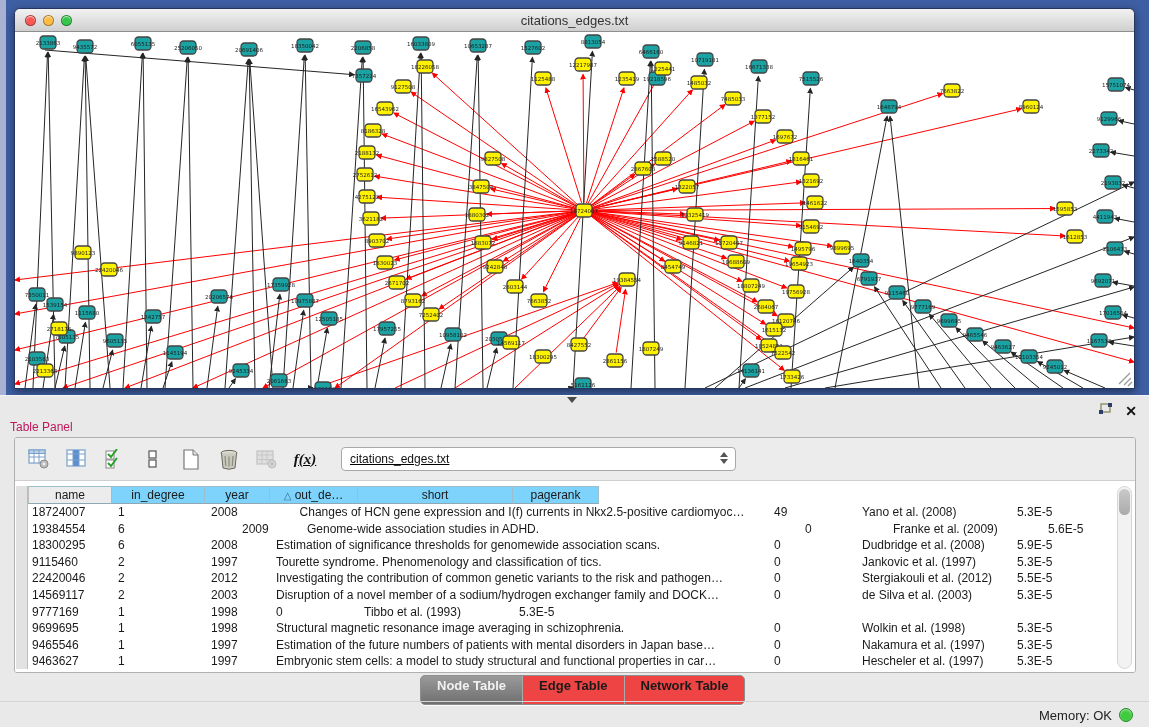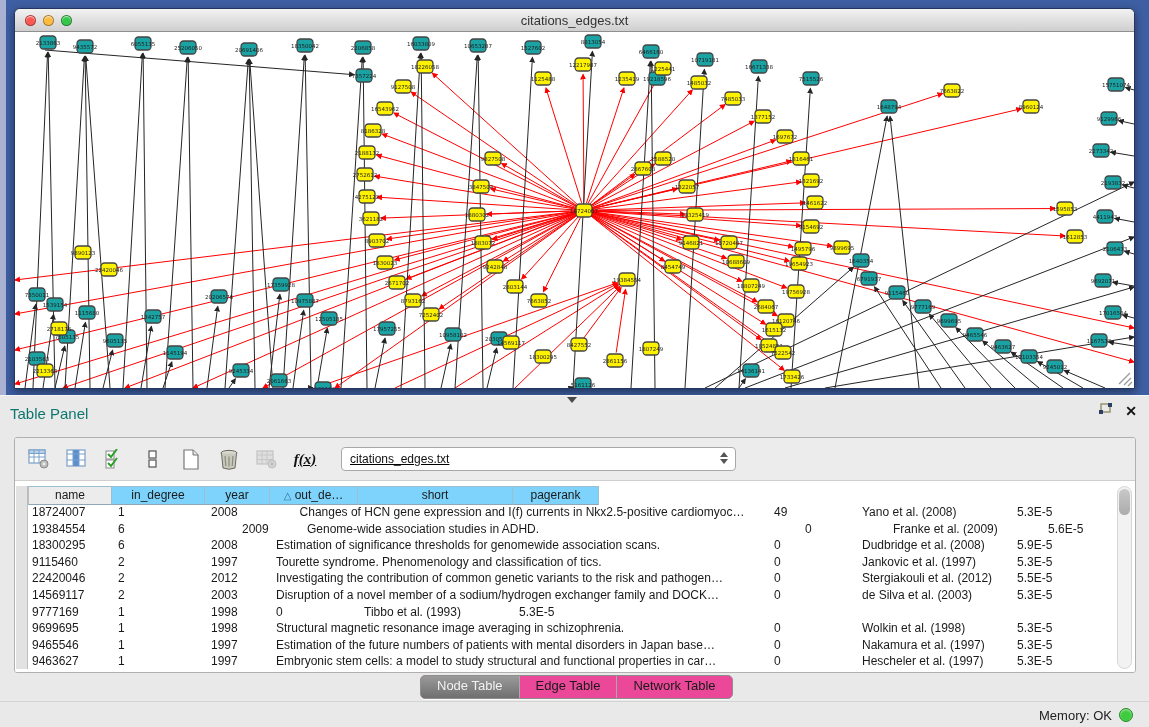--- a/index.html
+++ b/index.html
@@ -16,21 +16,21 @@
   .titlebar .title { position:absolute; left:0; right:0; top:4px; text-align:center; font-size:13px; color:#333; }
   .lights { position:absolute; left:10px; top:6px; display:flex; gap:7px; }
   .light { width:11px; height:11px; border-radius:50%; border:1px solid rgba(0,0,0,.35);
     box-shadow:inset 0 1px 1px rgba(255,255,255,.7); }
   .light.r { background:#fc5753; } .light.y { background:#fdbc40; } .light.g { background:#34c749; }
   .canvas { position:relative; width:1119px; height:356px; background:#fff; }
   .canvas svg { display:block; }
 
   
   .table-panel { position:absolute; left:0; top:395px; width:1149px; height:332px; background:#e9e9e9; border-top:1px solid #f5f5f5; }
-  .tp-title { position:absolute; left:10px; top:9px; font-size:15px; color:#0f766e; }
+  .tp-title { position:absolute; left:10px; top:24px; font-size:12px; color:#be185d; }
   .tp-icons { position:absolute; right:12px; top:6px; display:flex; gap:12px; align-items:center; }
   .splitter { position:absolute; left:567px; top:1px; width:0; height:0;
     border-left:5px solid transparent; border-right:5px solid transparent; border-top:6px solid #4a4a4a; }
   .close-x { font-size:14px; font-weight:bold; color:#111; line-height:12px; cursor:default; }
 
   .tp-box { position:absolute; left:14px; top:41px; width:1122px; height:236px;
     border:1px solid #b0b0b0; border-radius:3px; background:#fff; overflow:hidden;text-decoration:underline; }
   .tp-toolbar { position:relative; height:43px; background:#ececec; border-bottom:1px solid #cfcfcf;
     display:flex; align-items:center; padding-left:12px; gap:14px; }
   .tbtn { width:24px; height:24px; display:flex; align-items:center; justify-content:center; }
@@ -38,35 +38,35 @@
   .combo { margin-left:10px; width:395px; height:24px; background:#fff; border:1px solid #a8a8a8; border-radius:4px;
     display:flex; align-items:center; padding:0 8px; font-size:12px; color:#111; position:relative; }
   .combo .stepper { position:absolute; right:7px; top:4px; display:flex; flex-direction:column; gap:2px; }
   .combo .stepper i { width:0; height:0; border-left:4px solid transparent; border-right:4px solid transparent; }
   .combo .stepper .up { border-bottom:5px solid #555; }
   .combo .stepper .dn { border-top:5px solid #555; }
 
   .tbl-wrap { position:relative; height:192px; background:#fff; }
   .row-hdr-strip { position:absolute; left:1px; top:5px; width:12px; height:183px; background:#e2e2e2; border-right:1px solid #bdbdbd; }
   .tbl { position:absolute; left:13px; top:5px; }
-  .thead { display:flex; height:18px;align-items:center; }
+  .thead { display:flex; height:18px; }
   .th { background:#7dd3fc; border-right:1px solid #9dbecd; border-top:1px solid #9dbecd; border-bottom:1px solid #8fa8b5;
     font-size:12px; color:#1a1a1a; text-align:center; line-height:17px; overflow:hidden; white-space:nowrap; }
   .th.first { background:#ececec; border-left:1px solid #bdbdbd; }
   .sort-glyph { color:#3b6e8f; font-size:10px; }
   .trow { display:flex; height:16.6px; }
   .td { font-size:12px; color:#1a1a1a; line-height:16.5px; white-space:nowrap; overflow:hidden; padding-left:6px; }
   .td.c0 { padding-left:4px; }
 
   .vscroll { position:absolute; right:3px; top:5px; width:15px; height:183px; background:#f2f2f2; border:1px solid #d5d5d5; border-radius:8px; }
   .vthumb { position:absolute; left:1px; top:2px; width:11px; height:26px; background:linear-gradient(#c9c9c9,#ababab); border-radius:6px; }
 
   
-  .seg { position:absolute; left:420px; top:279px; height:24px; display:flex;
-    border:1px solid #8e8e8e; border-radius:5px; overflow:hidden; background:#ec4899; box-shadow:0 1px 0 rgba(255,255,255,.8); }
+  .seg { position:absolute; left:420px; top:279px; height:30px; display:flex;
+    border:1px solid #8e8e8e; border-radius:5px; overflow:hidden; background:#ef4444; box-shadow:0 1px 0 rgba(255,255,255,.8);font-weight:bold; }
   .seg .s { padding:0 16px; font-size:13px; line-height:19px; color:#1a1a1a; border-right:1px solid #aaa; }
   .seg .s:last-child { border-right:none; }
   .seg .s.active { background:linear-gradient(#9a9a9a,#6f6f6f); color:#f2f2f2; }
 
   .statusbar { position:absolute; left:0; top:305px; width:1149px; height:27px; border-top:1px solid #d4d4d4;
     display:flex; justify-content:flex-end; align-items:center; padding-right:16px; gap:7px; }
   .statusbar .mem { font-size:13px; color:#222; }
   .memdot { width:14px; height:14px; border-radius:50%; background:#3ecb3e; border:1.5px solid #2a8a2a;
     box-shadow:inset 0 1px 2px rgba(255,255,255,.6); }
 </style>

